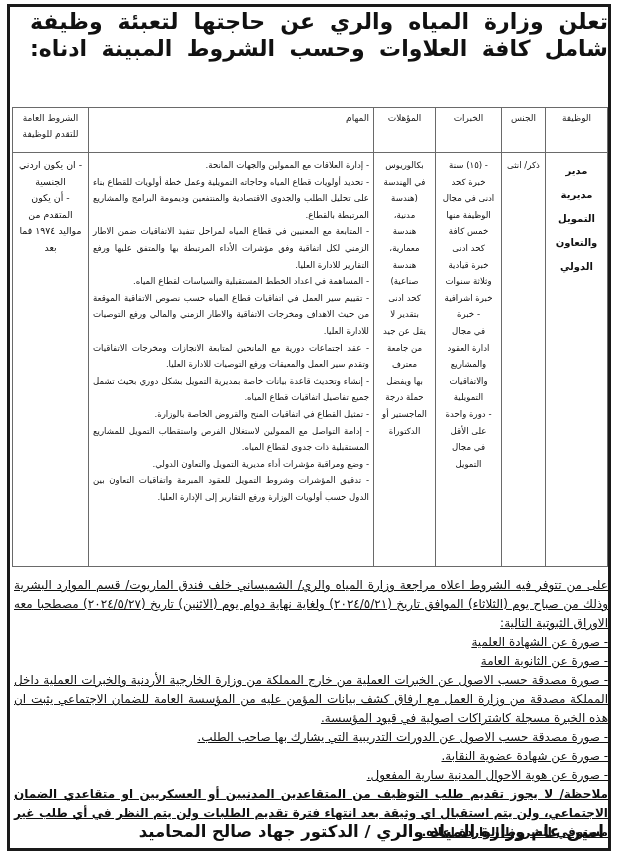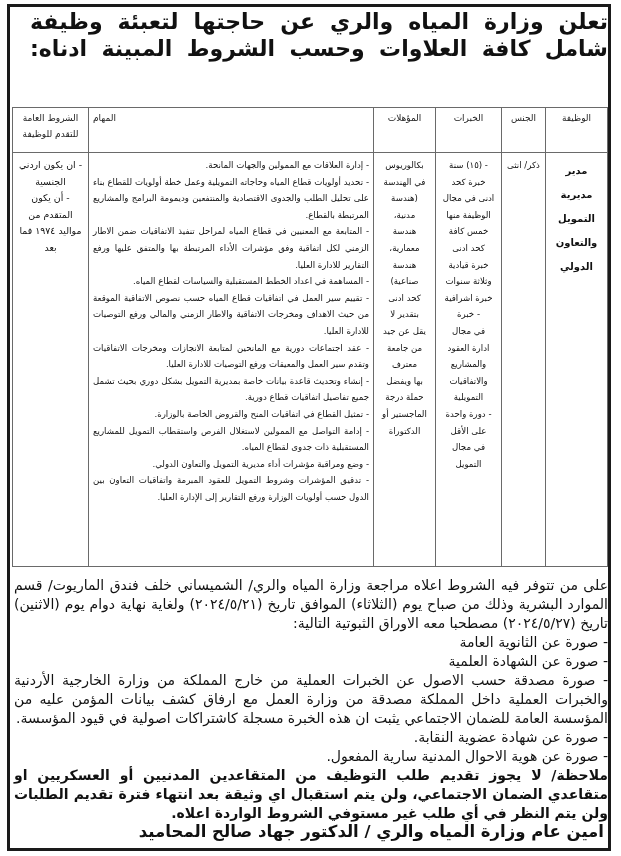--- a/index.html
+++ b/index.html
@@ -4,29 +4,29 @@
 <style>
   html, body { margin:0; padding:0; background:#ffffff; }
   body { width:621px; height:856px; overflow:hidden; position:relative; font-family:"DejaVu Sans", sans-serif; color:#111; }
   .frame { position:absolute; left:7px; top:4px; width:604px; height:847px; border:3px solid #1a1a1a; box-sizing:border-box; }
   .headline { position:absolute; left:10px; top:8px; width:598px; direction:rtl; text-align:justify; text-align-last:justify;
     font-family:"DejaVu Sans", sans-serif; font-weight:bold; font-size:22px; line-height:27px; color:#111; letter-spacing:0; }
   .headline div { white-space:nowrap; text-align:justify; text-align-last:justify;margin-left:20px; }
   table.jobs { position:absolute; left:12px; top:107px; width:595px; border-collapse:collapse; direction:rtl; table-layout:fixed; }
   table.jobs th, table.jobs td { border:1px solid #6a6a6a; vertical-align:top; }
   table.jobs th { font-weight:normal; font-size:9px; line-height:16px; height:40px; padding:2px 4px; text-align:center; color:#222; }
-  table.jobs th.tasks-h { text-align:left; }
+  table.jobs th.tasks-h { text-align:right; }
   table.jobs td { font-size:8.6px; line-height:16.6px; padding:4px 4px; height:403px; }
   td.job { font-weight:bold; font-size:10px !important; line-height:24px !important; text-align:center; padding-top:6px !important; }
   td.gender { text-align:center; }
   td.exp, td.qual { text-align:center; }
   td.tasks { text-align:justify; }
   td.cond { text-align:center; font-size:9.4px !important; line-height:16.5px !important; }
   .line { display:block; }
-  .body-text { position:absolute; left:14px; top:576px; width:594px; direction:rtl; text-align:justify; font-size:14px; line-height:19px; color:#111; }
+  .body-text { position:absolute; left:14px; top:576px; width:594px; direction:rtl; text-align:justify; font-size:12px; line-height:19px; color:#111;text-decoration:underline; }
   .body-text p { margin:0; }
   .body-text .item { display:block; }
   .body-text .note { font-weight:bold; }
   .signature { position:absolute; right:17px; top:822px; direction:rtl; font-weight:bold; font-size:16.5px; color:#111; white-space:nowrap; }
 </style>
 </head>
 <body>
 
 <div class="frame"></div>
 
@@ -104,39 +104,40 @@
           <span class="line">الماجستير أو</span>
           <span class="line">الدكتوراة</span>
         </td>
       <td class="tasks" id="tasks-cell">
           <span class="line">- إدارة العلاقات مع الممولين والجهات المانحة.</span>
           <span class="line">- تحديد أولويات قطاع المياه وحاجاته التمويلية وعمل خطة أولويات للقطاع بناء على تحليل الطلب والجدوى الاقتصادية والمنتفعين وديمومة البرامج والمشاريع المرتبطة بالقطاع.</span>
           <span class="line">- المتابعة مع المعنيين في قطاع المياه لمراحل تنفيذ الاتفاقيات ضمن الاطار الزمني لكل اتفاقية وفق مؤشرات الأداء المرتبطة بها والمتفق عليها ورفع التقارير للادارة العليا.</span>
           <span class="line">- المساهمة في اعداد الخطط المستقبلية والسياسات لقطاع المياه.</span>
           <span class="line">- تقييم سير العمل في اتفاقيات قطاع المياه حسب نصوص الاتفاقية الموقعة من حيث الاهداف ومخرجات الاتفاقية والاطار الزمني والمالي ورفع التوصيات للادارة العليا.</span>
           <span class="line">- عقد اجتماعات دورية مع المانحين لمتابعة الانجازات ومخرجات الاتفاقيات وتقدم سير العمل والمعيقات ورفع التوصيات للادارة العليا.</span>
-          <span class="line">- إنشاء وتحديث قاعدة بيانات خاصة بمديرية التمويل بشكل دوري بحيث تشمل جميع تفاصيل اتفاقيات قطاع دورية.</span>
+          <span class="line">- إنشاء وتحديث قاعدة بيانات خاصة بمديرية التمويل بشكل دوري بحيث تشمل جميع تفاصيل اتفاقيات قطاع المياه.</span>
           <span class="line">- تمثيل القطاع في اتفاقيات المنح والقروض الخاصة بالوزارة.</span>
           <span class="line">- إدامة التواصل مع الممولين لاستغلال الفرص واستقطاب التمويل للمشاريع المستقبلية ذات جدوى لقطاع المياه.</span>
           <span class="line">- وضع ومراقبة مؤشرات أداء مديرية التمويل والتعاون الدولي.</span>
           <span class="line">- تدقيق المؤشرات وشروط التمويل للعقود المبرمة واتفاقيات التعاون بين الدول حسب أولويات الوزارة ورفع التقارير إلى الإدارة العليا.</span>
         </td>
       <td class="cond" id="cond-cell">
           <span class="line">- ان يكون اردني الجنسية</span>
           <span class="line">- أن يكون المتقدم من مواليد ١٩٧٤ فما بعد</span>
         </td>
     </tr>
   </tbody>
 </table>
 
 <div class="body-text">
   <p>على من تتوفر فيه الشروط اعلاه مراجعة وزارة المياه والري/ الشميساني خلف فندق الماريوت/ قسم الموارد البشرية وذلك من صباح يوم (الثلاثاء) الموافق تاريخ (٢٠٢٤/٥/٢١) ولغاية نهاية دوام يوم (الاثنين) تاريخ (٢٠٢٤/٥/٢٧) مصطحبا معه الاوراق الثبوتية التالية:</p>
   <div id="docs-list">
+      <span class="line item">- صورة عن الشهادة العلمية</span>
       <span class="line item">- صورة عن الثانوية العامة</span>
-      <span class="line item">- صورة عن الشهادة العلمية</span>
       <span class="line item">- صورة مصدقة حسب الاصول عن الخبرات العملية من خارج المملكة من وزارة الخارجية الأردنية والخبرات العملية داخل المملكة مصدقة من وزارة العمل مع ارفاق كشف بيانات المؤمن عليه من المؤسسة العامة للضمان الاجتماعي يثبت ان هذه الخبرة مسجلة كاشتراكات اصولية في قيود المؤسسة.</span>
+      <span class="line item">- صورة مصدقة حسب الاصول عن الدورات التدريبية التي يشارك بها صاحب الطلب.</span>
       <span class="line item">- صورة عن شهادة عضوية النقابة.</span>
       <span class="line item">- صورة عن هوية الاحوال المدنية سارية المفعول.</span>
     </div>
   <p class="note">ملاحظة/ لا يجوز تقديم طلب التوظيف من المتقاعدين المدنيين أو العسكريين او متقاعدي الضمان الاجتماعي، ولن يتم استقبال اي وثيقة بعد انتهاء فترة تقديم الطلبات ولن يتم النظر في أي طلب غير مستوفي الشروط الواردة اعلاه.</p>
 </div>
 
 <div class="signature">امين عام وزارة المياه والري / الدكتور جهاد صالح المحاميد</div>
 
 </body></html>

